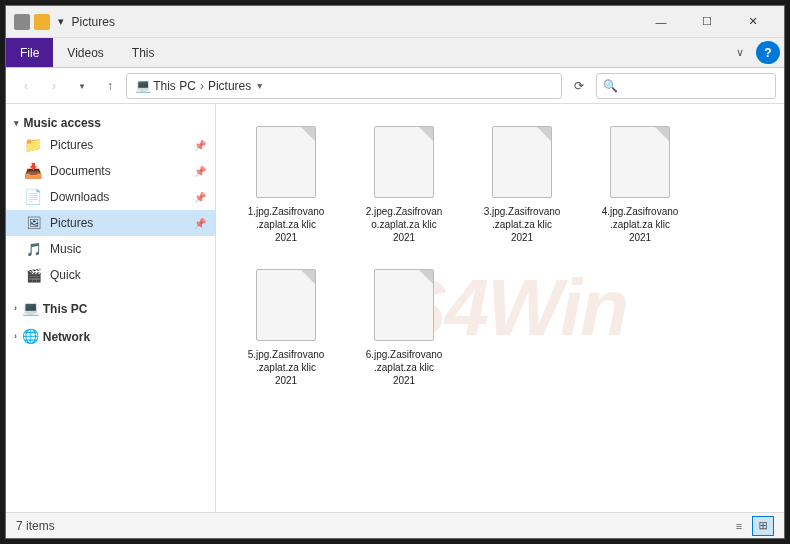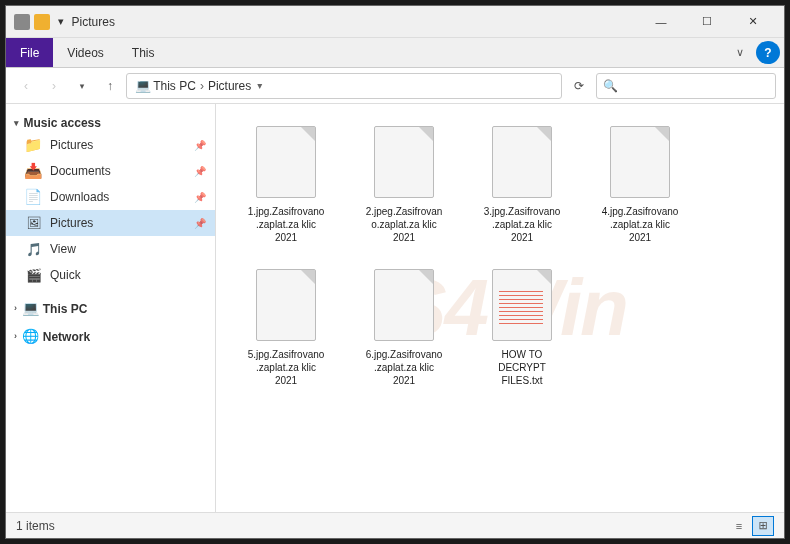--- a/index.html
+++ b/index.html
@@ -427,21 +427,21 @@
         <span class="item-icon">
             <span>🖼</span>
           </span>
         <span>Pictures</span>
         <span class="pin-icon">📌</span>
       </div>
       <div class="sidebar-item">
         <span class="item-icon">
             <span class="icon-folder-music">🎵</span>
           </span>
-        <span>View</span>
+        <span>Music</span>
       </div>
       <div class="sidebar-item">
         <span class="item-icon">
             <span class="icon-folder-video">🎬</span>
           </span>
         <span>Quick</span>
       </div>
 
       <div class="sidebar-section-header" style="margin-top:6px;">
         <span class="caret">›</span>
@@ -497,31 +497,25 @@
         <span class="file-label">5.jpg.Zasifrovano<br>.zaplat.za klic<br>2021</span>
       </div>
 
       <div class="file-item">
         <div class="file-icon-wrapper">
           <div class="file-icon-doc"></div>
         </div>
         <span class="file-label">6.jpg.Zasifrovano<br>.zaplat.za klic<br>2021</span>
       </div>
 
-      <div class="file-item">
-        <div class="file-icon-wrapper">
-          <div class="file-icon-doc has-lines"></div>
-        </div>
-        <span class="file-label">HOW TO<br>DECRYPT<br>FILES.txt</span>
-      </div>
 
     </div>
   </div>
 
   <div class="status-bar">
-    <span class="status-text">1 items</span>
+    <span class="status-text">7 items</span>
     <div class="view-controls">
       <div class="view-btn">≡</div>
       <div class="view-btn active">⊞</div>
     </div>
   </div>
 
 </div>
 
 </body></html>

